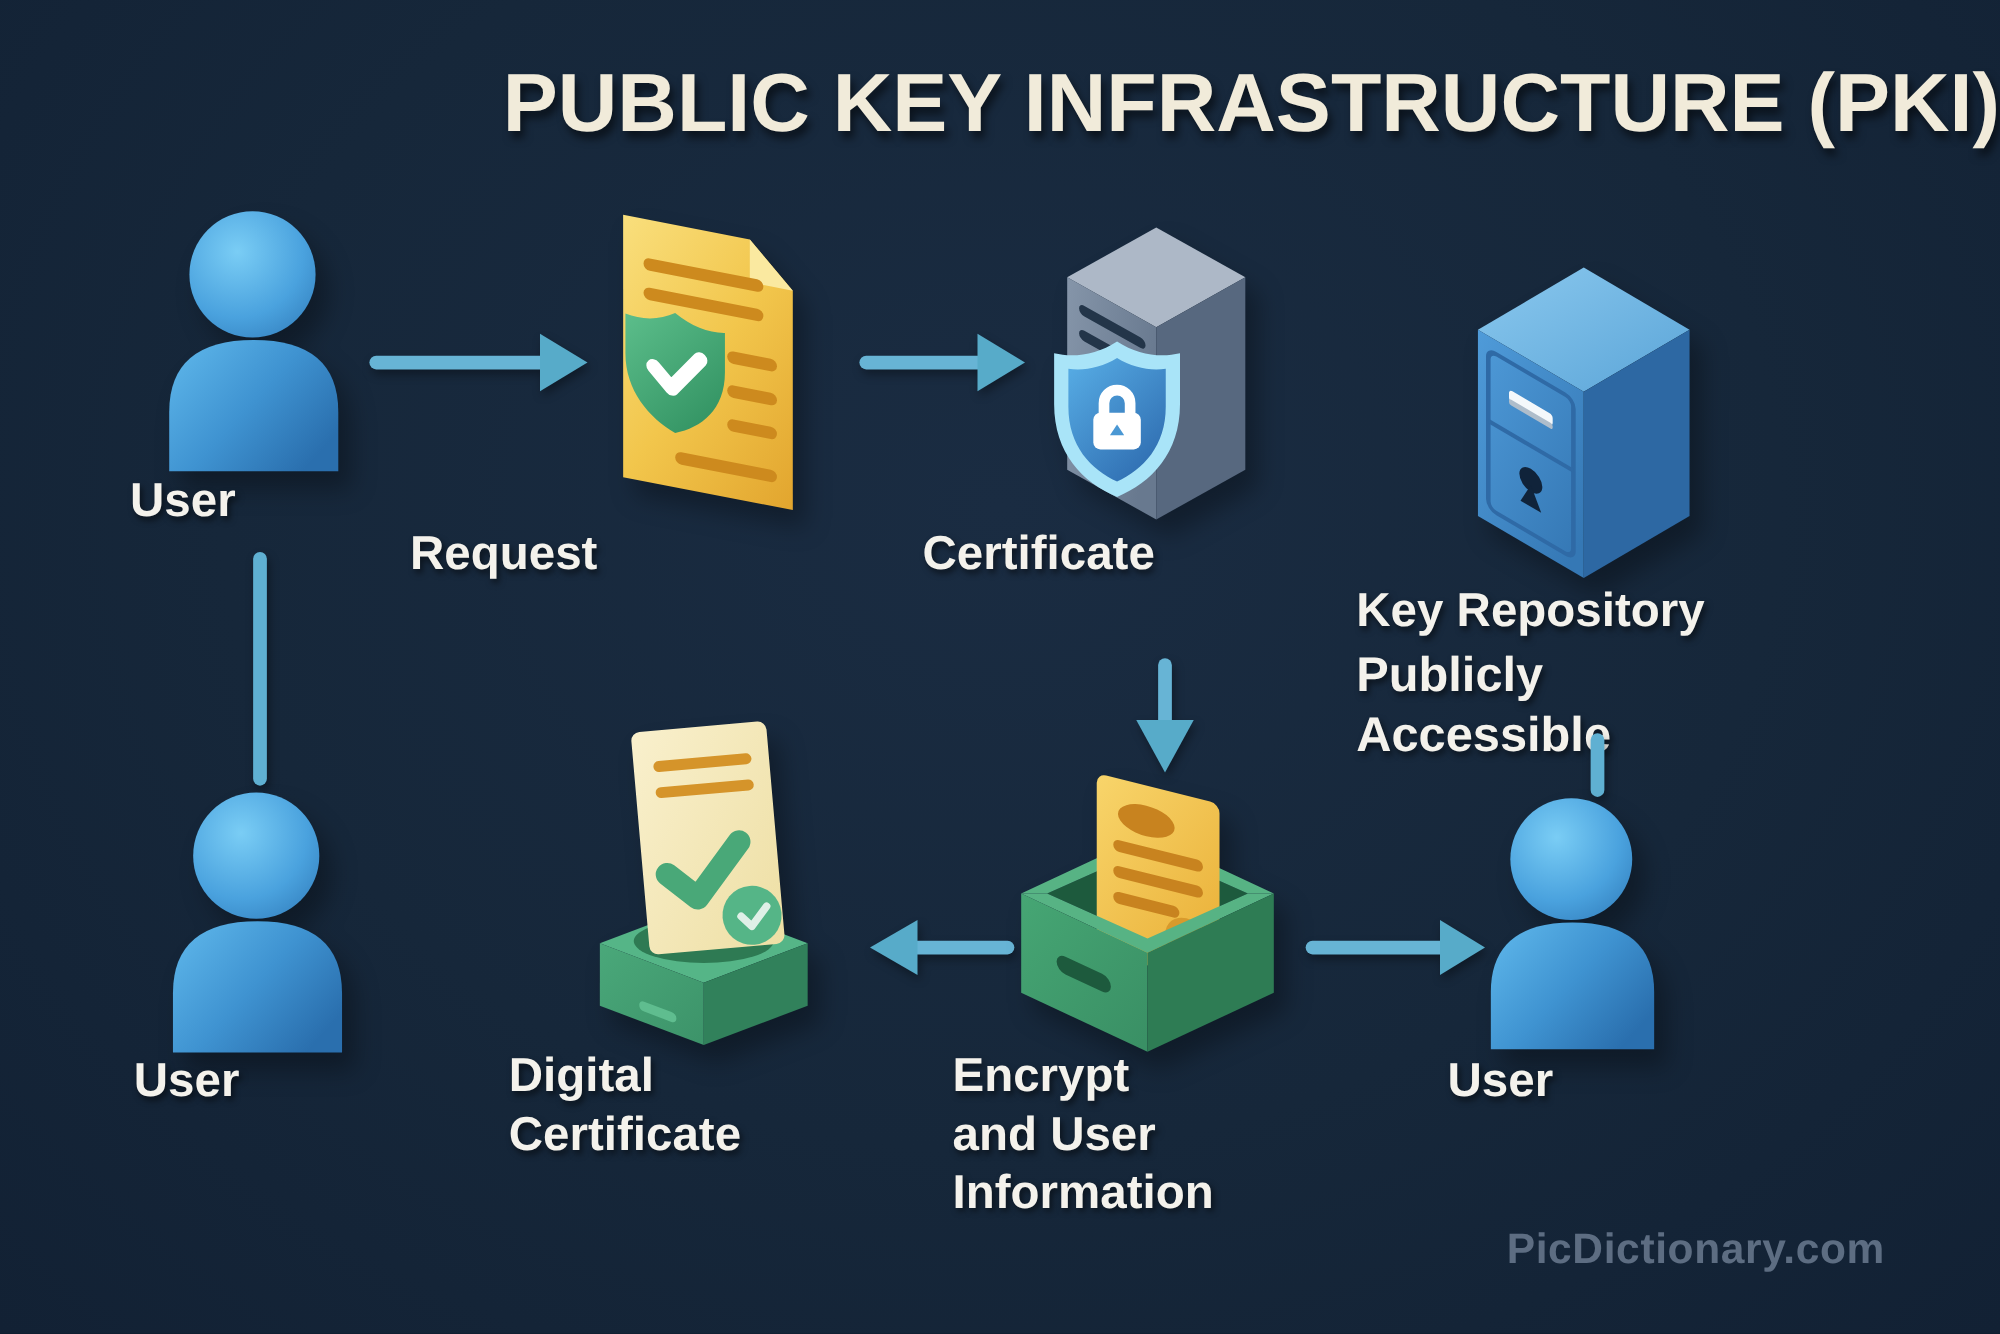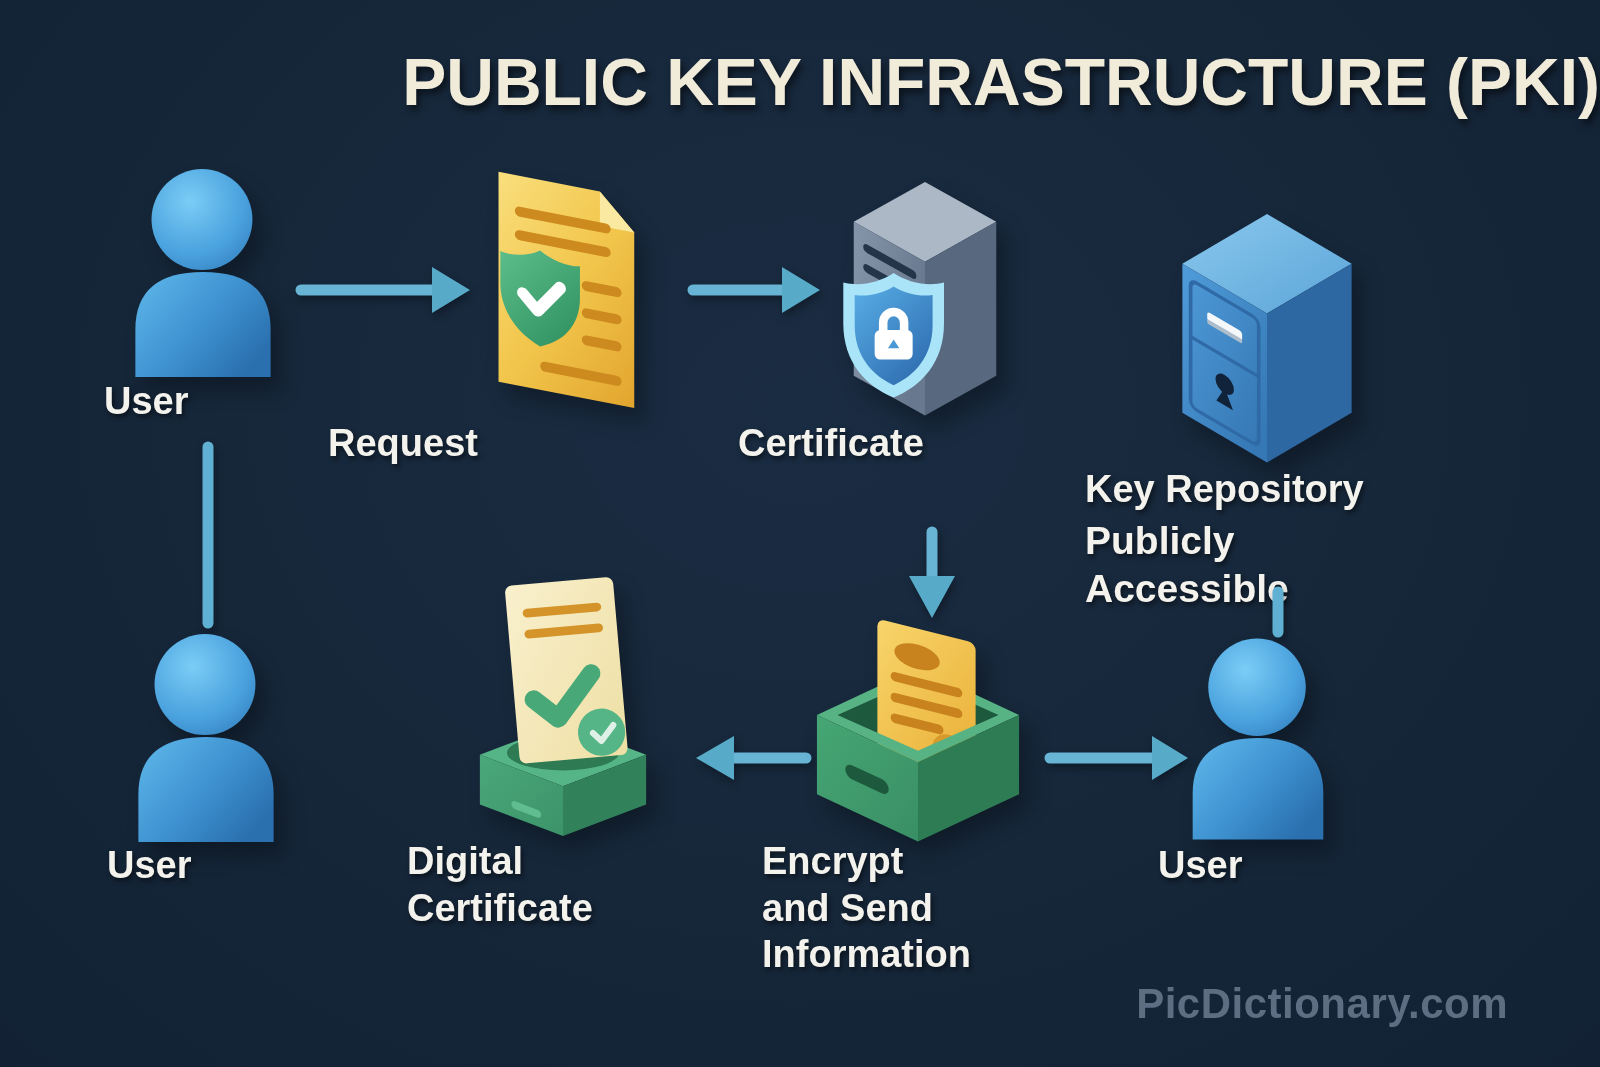--- a/index.html
+++ b/index.html
@@ -16,21 +16,21 @@
   .label{
     position:absolute;color:#f4f2ec;font-weight:700;font-size:38px;
     text-align:left;line-height:1.23;
     text-shadow:2px 3px 5px rgba(0,0,0,0.55);
   }
   .sublabel{font-size:39px;font-weight:600;margin-top:4px;}
   .icon{position:absolute;}
   .icon svg{width:100%;height:100%;display:block;filter:drop-shadow(10px 14px 10px rgba(0,0,0,0.30));}
   .arrow{position:absolute;filter:drop-shadow(2px 4px 4px rgba(0,0,0,0.35));}
   .watermark{
-    position:absolute;right:92px;top:980px;font-size:42px;font-weight:700;
+    position:absolute;right:92px;top:980px;font-size:34px;font-weight:700;
     color:#5d6d82;letter-spacing:0.5px;text-align:right;
   }
   .defs-holder{position:absolute;width:0;height:0;overflow:hidden;}
 </style>
 </head>
 <body>
 
 <div class="stage">
 
   <svg class="defs-holder" aria-hidden="true">
@@ -266,21 +266,21 @@
     <polygon points="42,2 4,24 42,46" fill="#57abc9"></polygon>
   </svg>
 
   <div class="icon" style="left:798px;top:594px;width:240px;height:255px">
     <svg viewBox="0 0 250 270">
         <use href="#sym-encrypt"></use>
       </svg>
   </div>
   <div class="label" style="left:762px;top:838px;width:300px">
     <div>Encrypt</div>
-    <div>and Send</div>
+    <div>and User</div>
     <div>Information</div>
   </div>
 
   <svg class="arrow" style="left:1042px;top:734px" width="150" height="48" viewBox="0 0 150 48">
     <line x1="8" y1="24" x2="110" y2="24" stroke="#67b4d5" stroke-width="11" stroke-linecap="round"></line>
     <polygon points="110,2 146,24 110,46" fill="#57abc9"></polygon>
   </svg>
 
   <div class="icon" style="left:1180px;top:634px;width:156px;height:208px">
     <svg viewBox="0 0 160 212">

